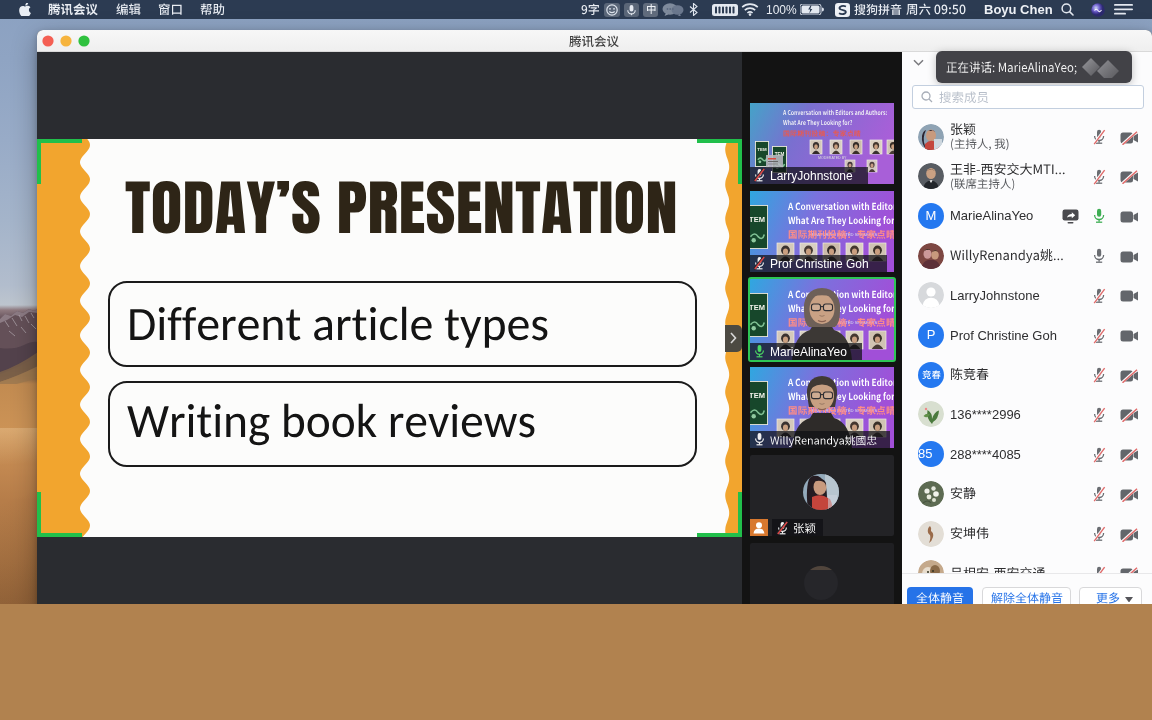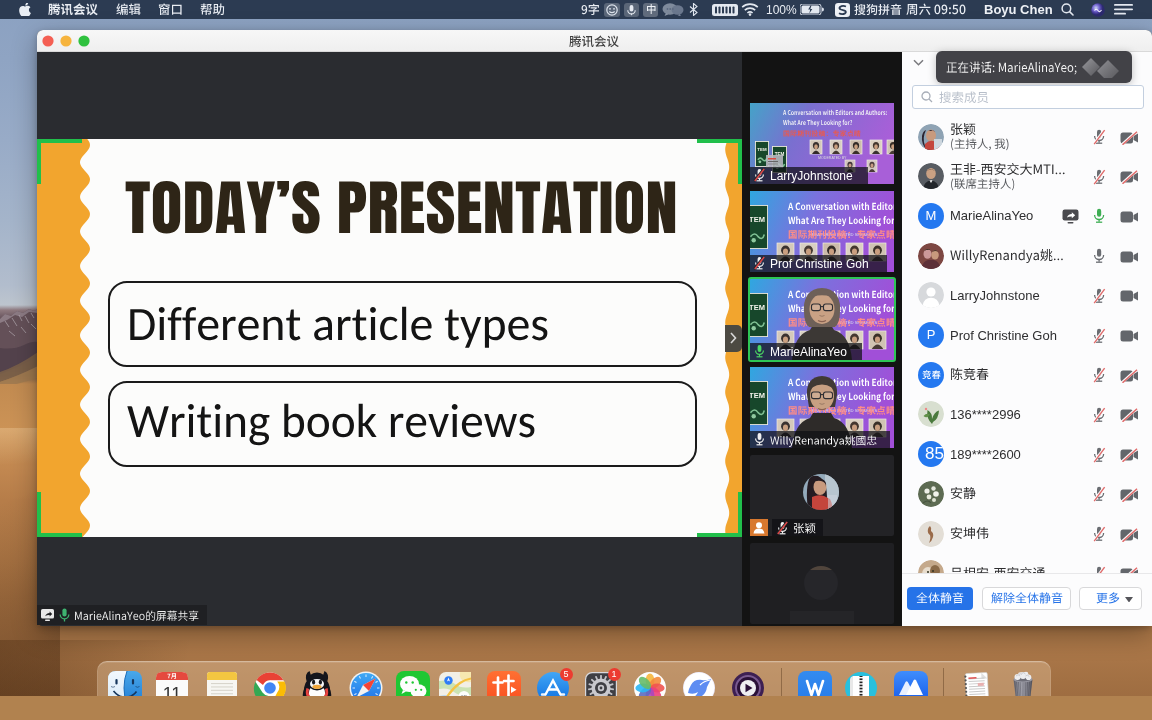--- a/index.html
+++ b/index.html
@@ -1,16 +1,16 @@
 <!DOCTYPE html>
 <html><head><meta charset="utf-8">
 <style>
 html,body{margin:0;padding:0;width:1152px;height:720px;overflow:hidden;background:#b1824f}
 *{box-sizing:border-box;font-family:"Liberation Sans",sans-serif}
-#scr{position:relative;width:1152px;height:696px;overflow:hidden}
+#scr{position:relative;width:1152px;height:604px;overflow:hidden}
 .abs{position:absolute}
 </style></head><body>
 <div id="scr">
 <div class="abs" style="left:0;top:0;width:1152px;height:720px;background:linear-gradient(180deg,#8ba1c1 0px,#8fa4c3 60px,#98abc7 140px,#a4b4ca 220px,#b2bdcd 285px,#bdc5ce 305px,#8f7a80 310px,#5f4b54 320px,#544249 338px,#63504a 362px,#8a6a4e 376px,#c28b51 384px,#cc9356 430px,#c18750 470px,#b67d49 500px,#b37c49 560px,#ab7747 620px,#a87547 660px,#9d6c40 700px,#96663c 720px)"></div>
     <div class="abs" style="left:0;top:400px;width:60px;height:320px;background:linear-gradient(160deg,rgba(0,0,0,0) 30%,rgba(60,30,10,.25) 60%,rgba(50,25,8,.45) 100%)"></div>
     <div class="abs" style="left:0;top:640px;width:260px;height:80px;background:linear-gradient(100deg,rgba(70,40,15,.35),rgba(70,40,15,0) 70%)"></div>
     <div class="abs" style="left:0;top:428px;width:37px;height:55px;background:linear-gradient(175deg,rgba(255,228,185,.28),rgba(255,228,185,0) 65%)"></div>
     <svg class="abs" style="left:0;top:300px" width="38" height="84" viewBox="0 0 38 84">
       <path d="M0 19 L5 14 11 16 17 11 23 13 29 9 34 11 38 9 38 52 Q18 66 0 72z" fill="#645058"></path>
       <path d="M0 19 L5 14 11 16 17 11 23 13 29 9 34 11 38 9 38 13 29 12 22 17 15 15 7 20 0 23z" fill="#90808a" opacity=".9"></path>
@@ -736,22 +736,22 @@
       <line x1="1.8" y1="15" x2="12.2" y2="1" stroke="#fcfcfd" stroke-width="2.4"></line>
       <line x1="2.2" y1="15.2" x2="12.6" y2="1.2" stroke="#e06a6a" stroke-width="1.4"></line>
     </svg>
     <svg class="abs" style="left:1120px;top:408.40000000000003px" width="19" height="14" viewBox="0 0 19 14">
       <rect x="0.5" y="1.5" width="12.5" height="11" rx="2.5" fill="#63666b"></rect>
       <path d="M13.5 5 L18 2.5 18 11.5 13.5 9z" fill="#63666b"></path>
       <line x1="2" y1="13.5" x2="16.5" y2="0.5" stroke="#fcfcfd" stroke-width="2.6"></line>
       <line x1="2.5" y1="13.8" x2="17" y2="0.8" stroke="#e06a6a" stroke-width="1.5"></line>
     </svg>
     <div class="abs" style="left:918px;top:441.1px;width:26px;height:26px;border-radius:50%;background:#2478f0"></div>
-    <div class="abs" style="left:918px;top:441.1px;width:26px;height:26px;color:#fff;font-size:17px;text-align:right;line-height:26px">85</div>
-    <div class="abs" style="left:950px;top:447px;font-size:13px;color:#2e2e30">189****2600</div>
+    <div class="abs" style="left:918px;top:441.1px;width:26px;height:26px;color:#fff;font-size:13px;text-align:left;line-height:26px">85</div>
+    <div class="abs" style="left:950px;top:447px;font-size:13px;color:#2e2e30">288****4085</div>
     <svg class="abs" style="left:1092px;top:446.6px" width="14" height="16" viewBox="0 0 14 16">
       <rect x="5" y="0.8" width="4.2" height="8" rx="2.1" fill="#6a6d72"></rect>
       <path d="M2.6 7 a4.5 4.5 0 0 0 9 0" stroke="#6a6d72" stroke-width="1.3" fill="none"></path>
       <line x1="7.1" y1="11.8" x2="7.1" y2="13.8" stroke="#6a6d72" stroke-width="1.3"></line>
       <line x1="4" y1="14.2" x2="10.2" y2="14.2" stroke="#6a6d72" stroke-width="1.3"></line>
       <line x1="1.8" y1="15" x2="12.2" y2="1" stroke="#fcfcfd" stroke-width="2.4"></line>
       <line x1="2.2" y1="15.2" x2="12.6" y2="1.2" stroke="#e06a6a" stroke-width="1.4"></line>
     </svg>
     <svg class="abs" style="left:1120px;top:448.1px" width="19" height="14" viewBox="0 0 19 14">
       <rect x="0.5" y="1.5" width="12.5" height="11" rx="2.5" fill="#63666b"></rect>

